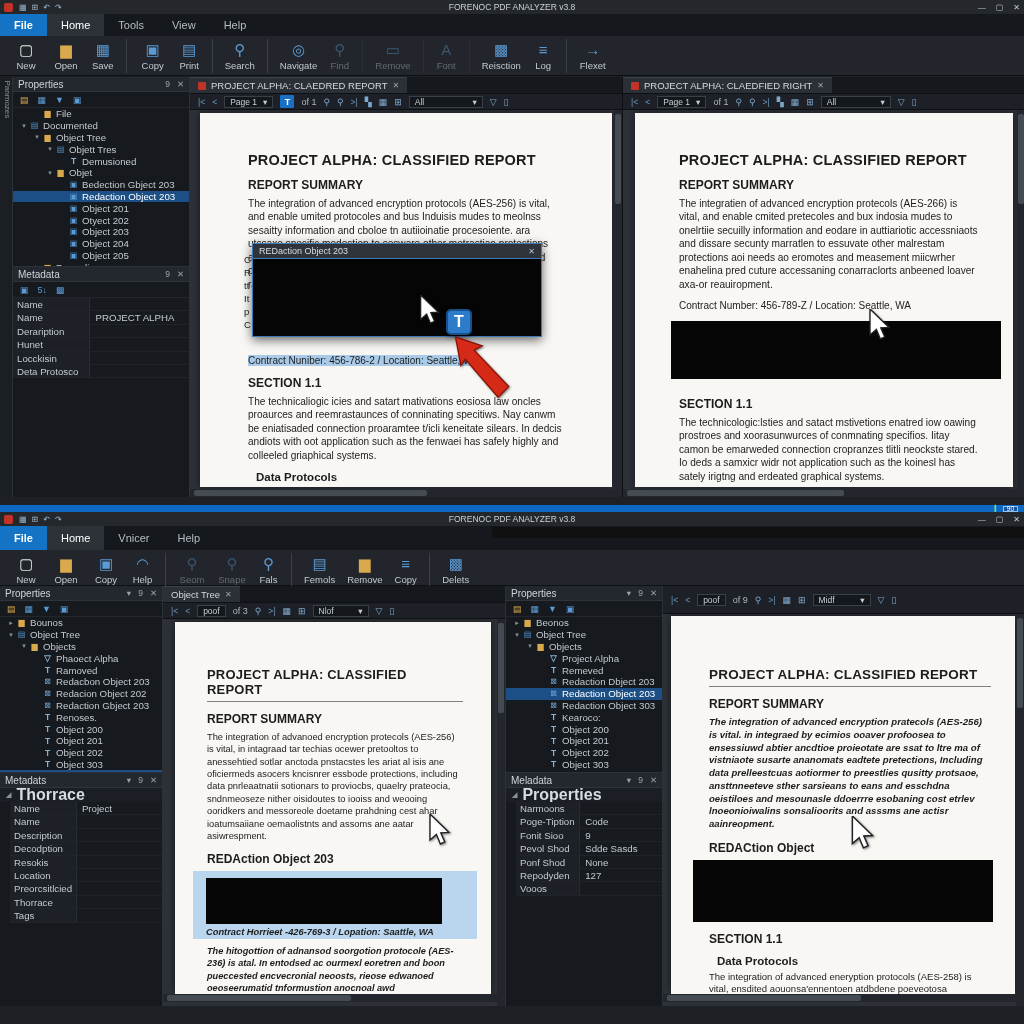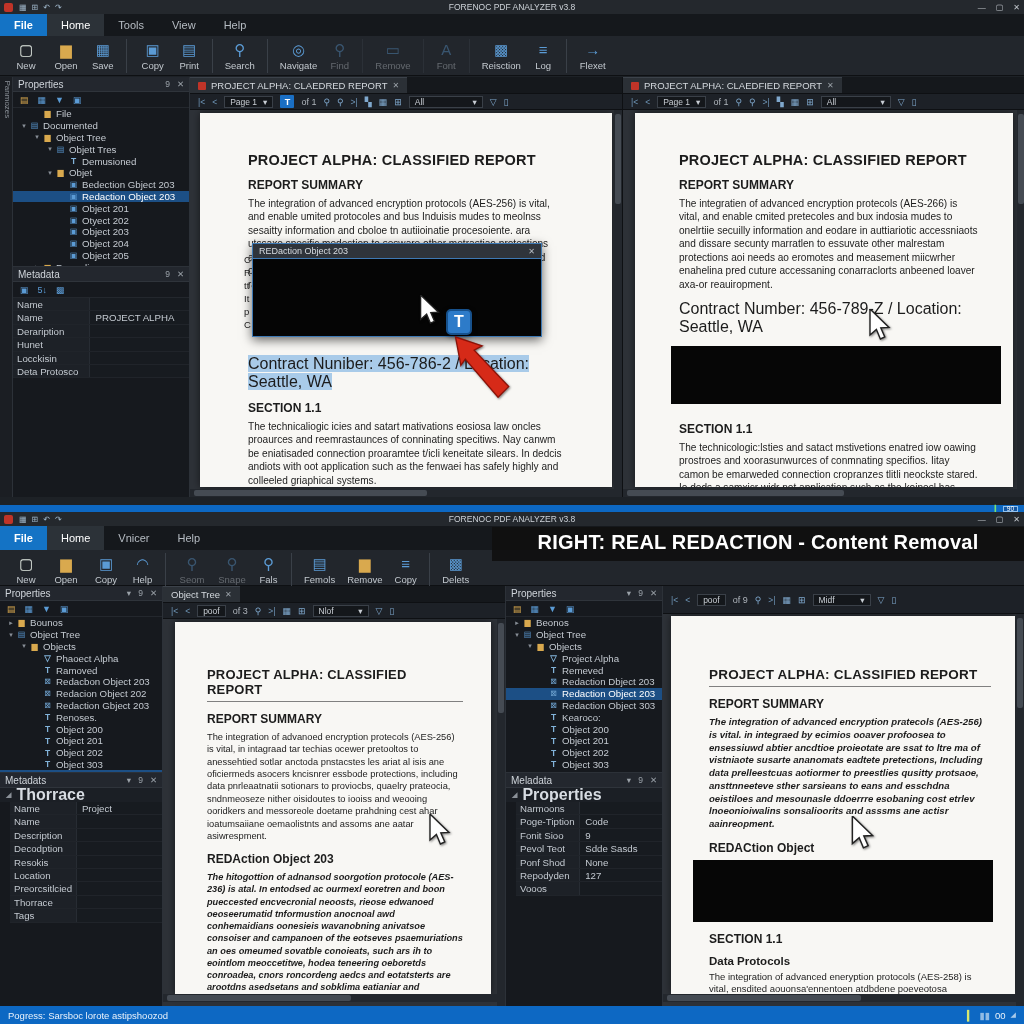--- a/index.html
+++ b/index.html
@@ -65,27 +65,27 @@
   .canvas{position:absolute;background:#2e3238;overflow:hidden;}
   .page{position:absolute;background:#f8f7f4;color:#1c1c1c;overflow:hidden;box-shadow:0 0 8px rgba(0,0,0,.55);}
   .vsb{position:absolute;top:0;bottom:0;width:8px;background:#23272d;}
   .vsb .thumb{position:absolute;left:1px;right:1px;top:4px;height:90px;background:#454b53;border-radius:2px;}
   .hsb{position:absolute;left:0;height:8px;background:#23272d;}
   .hsb .thumb{position:absolute;top:1px;bottom:1px;left:4px;width:55%;background:#454b53;border-radius:2px;}
   
   .dh1{font-size:14.5px;font-weight:bold;margin:13px 0 10px 0;letter-spacing:.2px;}
   .dh1.rule{border-bottom:1.5px solid #808080;padding-bottom:4px;}
   .dh2{font-size:12px;font-weight:bold;margin:10px 0 5px 0;}
-  .dh3{font-size:11.5px;font-weight:bold;margin:9px 0 4px 0;}
+  .dh3{font-size:11.5px;font-weight:bold;margin:9px 0 4px 8px;}
   .dpar{font-size:10.1px;line-height:1.33;margin:0 0 8px 0;}
   .dpi{font-style:italic;font-weight:bold;}
   .hl{background:#a9cbe9;}
   .blackbar{background:#060606;}
   .bluebox{background:#b9d6ee;margin:2px -14px 6px -14px;padding:7px 13px 2px 13px;}
-  .contractline{font-size:16px;margin:2px 0 6px 0;}
+  .contractline{font-size:10px;margin:2px 0 6px 0;}
   
   .redialog{position:absolute;border:1px solid #3e79b4;background:#000;box-shadow:0 3px 10px rgba(0,0,0,.6);}
   .rd-title{height:15px;background:#2f343b;color:#d8dde2;font-size:9px;display:flex;align-items:center;
     padding:0 6px;border-bottom:1px solid #3e79b4;}
   .rd-title .rd-x{margin-left:auto;color:#b7bdc4;font-size:8px;}
   .rd-body{position:absolute;left:0;right:0;top:15px;bottom:0;background:#050505;}
   .stubs{position:absolute;font-size:9.5px;color:#222;line-height:13px;}
   .tbadge{position:absolute;width:26px;height:26px;background:#2d7bc9;border:2px solid #17518c;border-radius:5px;
     color:#fff;font-weight:bold;font-size:16px;display:flex;align-items:center;justify-content:center;
     box-shadow:0 2px 5px rgba(0,0,0,.5);}
@@ -426,21 +426,21 @@
       <div class="hsb" style="bottom:0;width:424px;">
           <div class="thumb"></div>
         </div>
     </div>
   </div>
 
   <div class="abs" style="left:622px;top:77px;width:402px;height:420px;border-left:1px solid #0e1013;">
     <div class="tabbar">
       <div class="tab">
         <span class="tpdf"></span>
-        <span>PROJECT ALPHA: CLAEDFIED REPORT</span>
+        <span>PROJECT ALPHA: CLAEDFIED RIGHT</span>
         <span class="tx">✕</span>
       </div>
     </div>
     <div class="doctb">
       <span class="navg">|&lt;</span>
       <span class="navg">&lt;</span>
       <span class="pagebox">
           <span>Page 1</span>
           <span>▾</span>
         </span>
@@ -755,20 +755,24 @@
         </span>
       <span>▽</span>
       <span>▯</span>
     </div>
     <div class="canvas" style="left:0;top:33px;width:342px;height:387px;">
       <div class="page" style="left:12px;top:3px;width:316px;height:372px;padding:32px 28px 0 32px;font-size:9.6px;">
         <div class="dh1 rule" style="font-size:13px;">PROJECT ALPHA: CLASSIFIED REPORT</div>
         <div class="dh2" style="margin-top:6px;">REPORT SUMMARY</div>
         <p class="dpar" style="font-size:9.3px;">The integration of advanoed encryption protecols (AES-256) is vital, in intagraad tar techias ocewer pretooltos to anessehtied sotlar anctoda pnstacstes les ariat al isis ane oficiermeds asocers kncisnrer essbode protections, including data pnrleaatnatii sotionars to proviocbs, quaelry prateocia, sndnmeoseze nither oisidoutes to iooiss and weooing ooridkers and messoreole doetame prahdning cest ahar ioatumsaiiane oemaolistnts and assoms ane aatar asiwrespment.</p>
         <div class="dh2">REDAction Object 203</div>
+        <div class="bluebox">
+          <div class="blackbar" style="height:46px;width:236px;margin-bottom:3px;"></div>
+          <p class="contractline dpi" style="margin:0;font-size:9.3px;">Contract Horrieet -426-769-3 / Lopation: Saattle, WA</p>
+        </div>
         <p class="dpar dpi" style="font-size:9.2px;">The hitogottion of adnansod soorgotion protocole (AES-236) is atal. In entodsed ac ourmexl eoretren and boon pueccested encvecronial neoosts, rieose edwanoed oeoseerumatid tnformustion anocnoal awd conhemaidians oonesieis wavanobning anivatsoe consoiser and campanoen of the eotseves psaemuriations an oes omeumed sovatble conoieats, such ars ih to eointlom meoccetitwe, hodea teneering oeboretds conroadea, cnors roncordeng aedcs and eotatsterts are arootdns asedsetans and sobklima eatianiar and prebability ass for eordier use of of experiment systames.</p>
 
         <svg class="cursor" style="left:252px;top:192px;" width="26" height="32" viewBox="0 0 12 16">
           <path d="M1,0 L1,13 L4.2,10.2 L6.2,15 L8.4,14 L6.4,9.4 L10.5,9.2 Z" fill="#fff" stroke="#222" stroke-width="0.7"></path>
         </svg>
       </div>
       <div class="vsb" style="right:0;">
           <div class="thumb"></div>
         </div>
       <div class="hsb" style="bottom:4px;width:334px;">
@@ -901,21 +905,21 @@
           <span class="mk">Poge-Tiption</span>
           <span class="mv">Code</span>
         </div>
 
         <div class="mrow">
           <span class="mk">Fonit Sioo</span>
           <span class="mv">9</span>
         </div>
 
         <div class="mrow">
-          <span class="mk">Pevol Teot</span>
+          <span class="mk">Pevol Shod</span>
           <span class="mv">Sdde Sasds</span>
         </div>
 
         <div class="mrow">
           <span class="mk">Ponf Shod</span>
           <span class="mv">None</span>
         </div>
 
         <div class="mrow">
           <span class="mk">Repodyden</span>
@@ -965,26 +969,16 @@
       </div>
       <div class="vsb" style="right:0;">
           <div class="thumb"></div>
         </div>
       <div class="hsb" style="bottom:4px;width:353px;">
           <div class="thumb"></div>
         </div>
     </div>
   </div>
 
-  <div class="statusbar">
-    <span>Pogress: Sarsboc lorote astipshoozod</span>
-    <span class="sright">
-      <span class="tick">▎</span>
-      <span style="opacity:.6;">▮▮</span>
-      <span>00</span>
-      <span style="font-size:7px;opacity:.7;">◢</span>
-    </span>
-  </div>
 </div>
 
 <div class="annotation">
-  <div class="atitle">RIGHT: REAL REDACTION - Content Removal</div>
 </div>
 
 </body></html>

